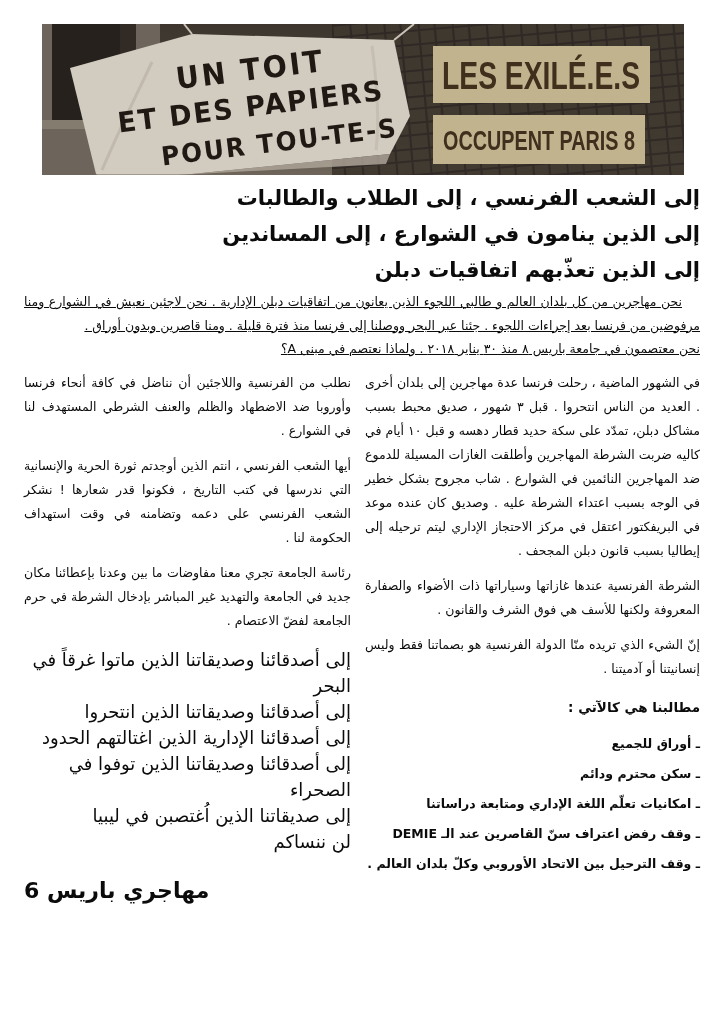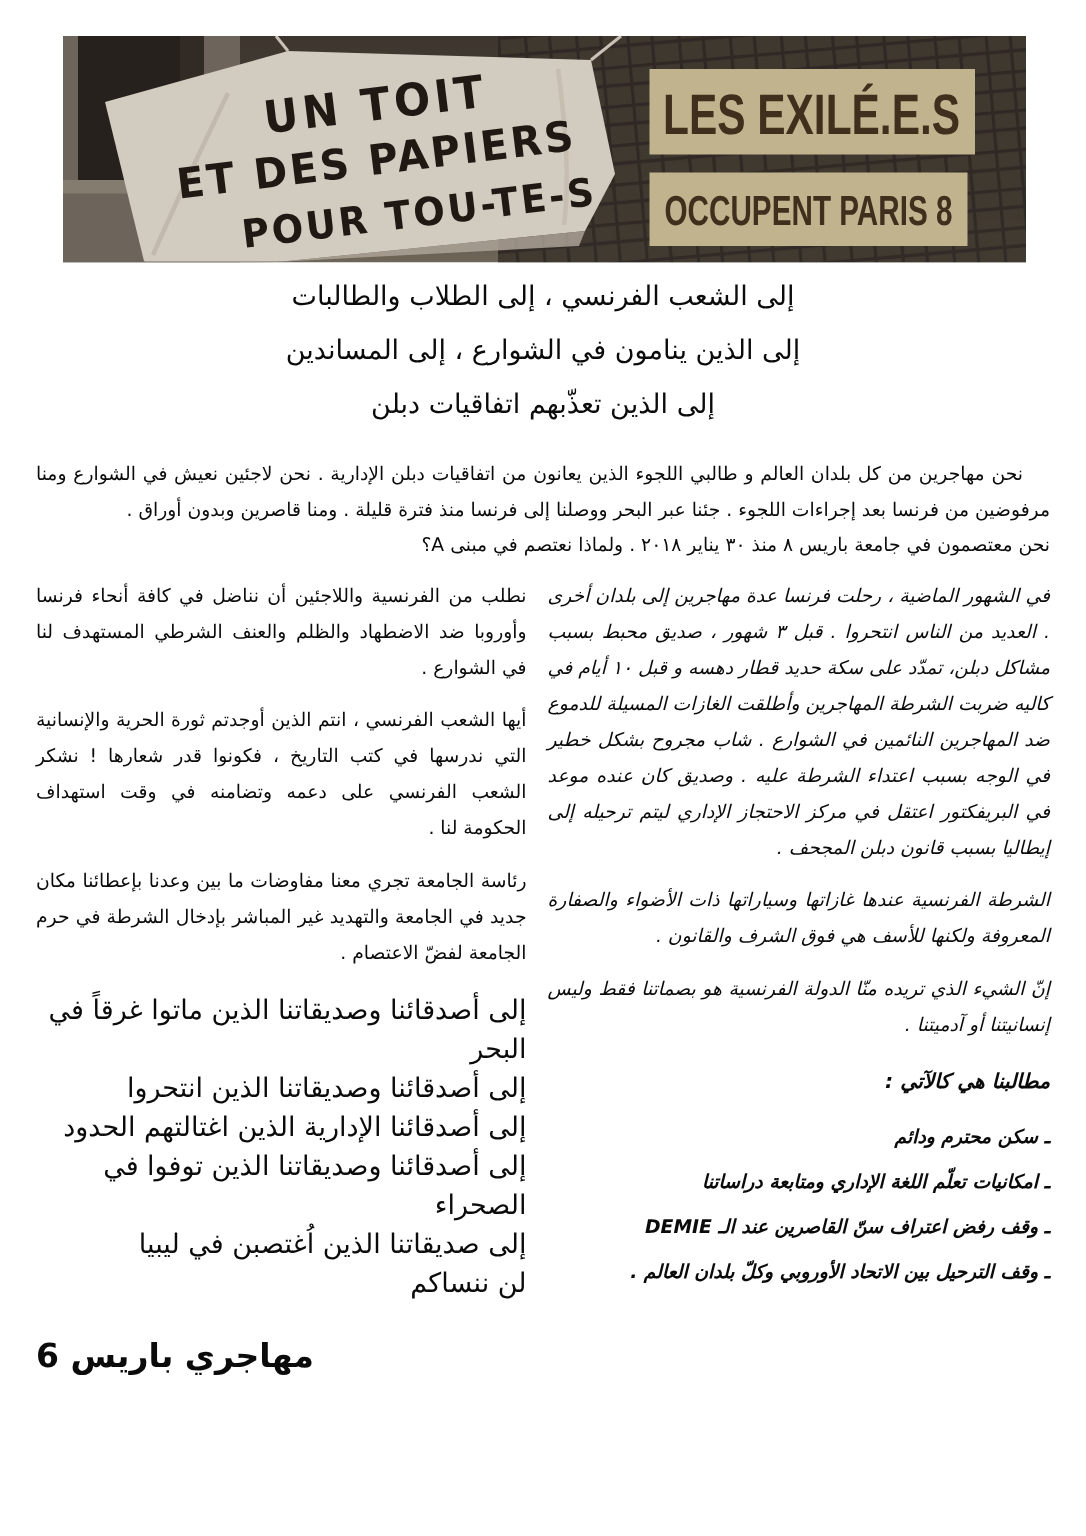--- a/index.html
+++ b/index.html
@@ -6,29 +6,29 @@
   .page{
     position:relative;width:724px;height:1024px;background:#ffffff;overflow:hidden;
     font-family:"DejaVu Sans",sans-serif;color:#0b0b0b;
   }
   
   .photo{position:absolute;left:42px;top:24px;width:642px;height:151px;}
   .photo svg{display:block;width:100%;height:100%;}
   
   .content{position:absolute;top:180px;left:24px;right:24px;direction:rtl;}
   .headings .h{
-    font-weight:normal;font-size:18px;line-height:36px;text-align:center;
+    font-weight:bold;font-size:21px;line-height:36px;text-align:right;
     white-space:nowrap;
   }
-  .intro{margin-top:16px;font-size:12.5px;line-height:23.5px;text-align:justify;}
+  .intro{margin-top:2px;font-size:12.5px;line-height:23.5px;text-align:justify;text-decoration:underline;}
   .intro p{margin:0;}
   .intro .indent{text-indent:18px;}
   .columns{display:flex;gap:14px;margin-top:10px;align-items:flex-start;}
   .col{font-size:12.5px;line-height:24px;}
-  .col-right{width:336px;font-style:italic;}
+  .col-right{width:336px;}
   .col-left{width:328px;}
   .body-p{margin:0 0 11px;text-align:justify;}
   .body-p.tight{margin-bottom:2px;}
   .demands-title{font-weight:bold;font-size:13.5px;margin:14px 0 10px;text-align:right;}
   .demand{font-weight:bold;font-size:12.5px;line-height:30px;text-align:right;}
   .memorial{margin-top:14px;font-size:18px;line-height:26px;text-align:right;}
   .signature{margin-top:24px;font-weight:bold;font-size:22px;text-align:left;}
 </style>
 </head>
 <body>
@@ -95,20 +95,21 @@
 
     <div class="columns">
 
       <div class="col col-right">
         <p class="body-p">في الشهور الماضية ، رحلت فرنسا عدة مهاجرين إلى بلدان أخرى . العديد من الناس انتحروا . قبل ٣ شهور ، صديق محبط بسبب مشاكل دبلن، تمدّد على سكة حديد قطار دهسه و قبل ١٠ أيام في كاليه ضربت الشرطة المهاجرين وأطلقت الغازات المسيلة للدموع ضد المهاجرين النائمين في الشوارع . شاب مجروح بشكل خطير في الوجه بسبب اعتداء الشرطة عليه . وصديق كان عنده موعد في البريفكتور اعتقل في مركز الاحتجاز الإداري ليتم ترحيله إلى إيطاليا بسبب قانون دبلن المجحف .</p>
         <p class="body-p">الشرطة الفرنسية عندها غازاتها وسياراتها ذات الأضواء والصفارة المعروفة ولكنها للأسف هي فوق الشرف والقانون .</p>
         <p class="body-p tight">إنّ الشيء الذي تريده منّا الدولة الفرنسية هو بصماتنا فقط وليس إنسانيتنا أو آدميتنا .</p>
 
         <div class="demands">
           <div class="demands-title">مطالبنا هي كالآتي :</div>
+          <div class="demand">ـ أوراق للجميع</div>
           <div class="demand">ـ سكن محترم ودائم</div>
           <div class="demand">ـ امكانيات تعلّم اللغة الإداري ومتابعة دراساتنا</div>
           <div class="demand">ـ وقف رفض اعتراف سنّ القاصرين عند الـ DEMIE</div>
           <div class="demand">ـ وقف الترحيل بين الاتحاد الأوروبي وكلّ بلدان العالم .</div>
         </div>
       </div>
 
       <div class="col col-left">
         <p class="body-p">نطلب من الفرنسية واللاجئين أن نناضل في كافة أنحاء فرنسا وأوروبا ضد الاضطهاد والظلم والعنف الشرطي المستهدف لنا في الشوارع .</p>
         <p class="body-p">أيها الشعب الفرنسي ، انتم الذين أوجدتم ثورة الحرية والإنسانية التي ندرسها في كتب التاريخ ، فكونوا قدر شعارها ! نشكر الشعب الفرنسي على دعمه وتضامنه في وقت استهداف الحكومة لنا .</p>

